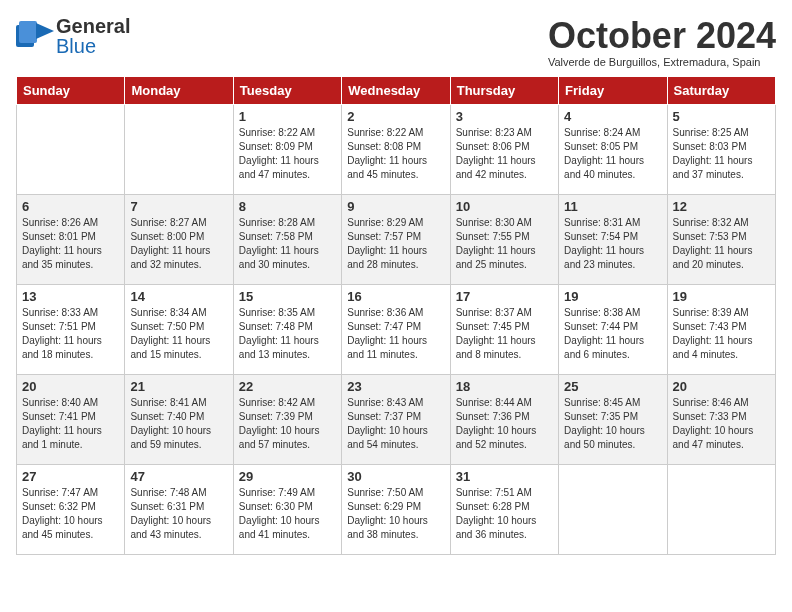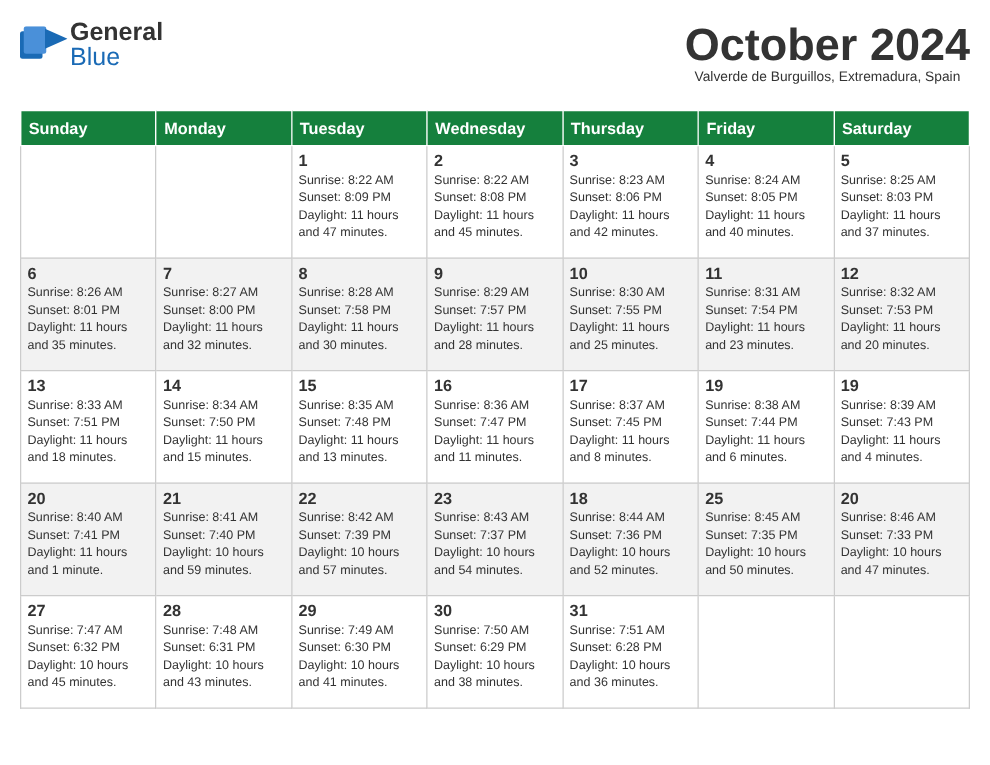--- a/index.html
+++ b/index.html
@@ -7,54 +7,54 @@
       font-family: Arial, sans-serif;
       background: #fff;
       width: 792px;
       min-height: 612px;
       padding: 16px;
     }
     .header-area {
       display: flex;
       align-items: flex-start;
       justify-content: space-between;
-      margin-bottom: 20px;
+      margin-bottom: 8px;
       gap: 16px;
     }
     .logo {
       display: flex;
       flex-direction: column;
       align-items: flex-start;
     }
     .logo-row {
       display: flex;
       align-items: center;
       gap: 2px;
     }
     .title-area {
-      text-align: center;
+      text-align: left;
     }
     .calendar-title {
       font-size: 36px;
       font-weight: bold;
       color: #333;
       line-height: 1.1;
     }
     .calendar-subtitle {
       font-size: 11px;
       color: #333;
       font-weight: normal;
     }
     table {
       width: 100%;
       border-collapse: collapse;
       margin-top: 8px;
     }
     thead tr th {
-      background-color: #15803d;
+      background-color: #b91c1c;
       color: #fff;
       font-size: 13px;
       font-weight: bold;
       padding: 6px 6px;
       text-align: left;
       border: 1px solid #fff;
     }
     tbody tr td {
       border: 1px solid #ccc;
       vertical-align: top;
@@ -238,21 +238,21 @@
         <span class="day-number">20</span>
         <span class="day-info">Sunrise: 8:46 AM<br>Sunset: 7:33 PM<br>Daylight: 10 hours and 47 minutes.</span>
       </td>
       </tr>
       <tr>
         <td>
         <span class="day-number">27</span>
         <span class="day-info">Sunrise: 7:47 AM<br>Sunset: 6:32 PM<br>Daylight: 10 hours and 45 minutes.</span>
       </td>
         <td>
-        <span class="day-number">28</span>
+        <span class="day-number">47</span>
         <span class="day-info">Sunrise: 7:48 AM<br>Sunset: 6:31 PM<br>Daylight: 10 hours and 43 minutes.</span>
       </td>
         <td>
         <span class="day-number">29</span>
         <span class="day-info">Sunrise: 7:49 AM<br>Sunset: 6:30 PM<br>Daylight: 10 hours and 41 minutes.</span>
       </td>
         <td>
         <span class="day-number">30</span>
         <span class="day-info">Sunrise: 7:50 AM<br>Sunset: 6:29 PM<br>Daylight: 10 hours and 38 minutes.</span>
       </td>

